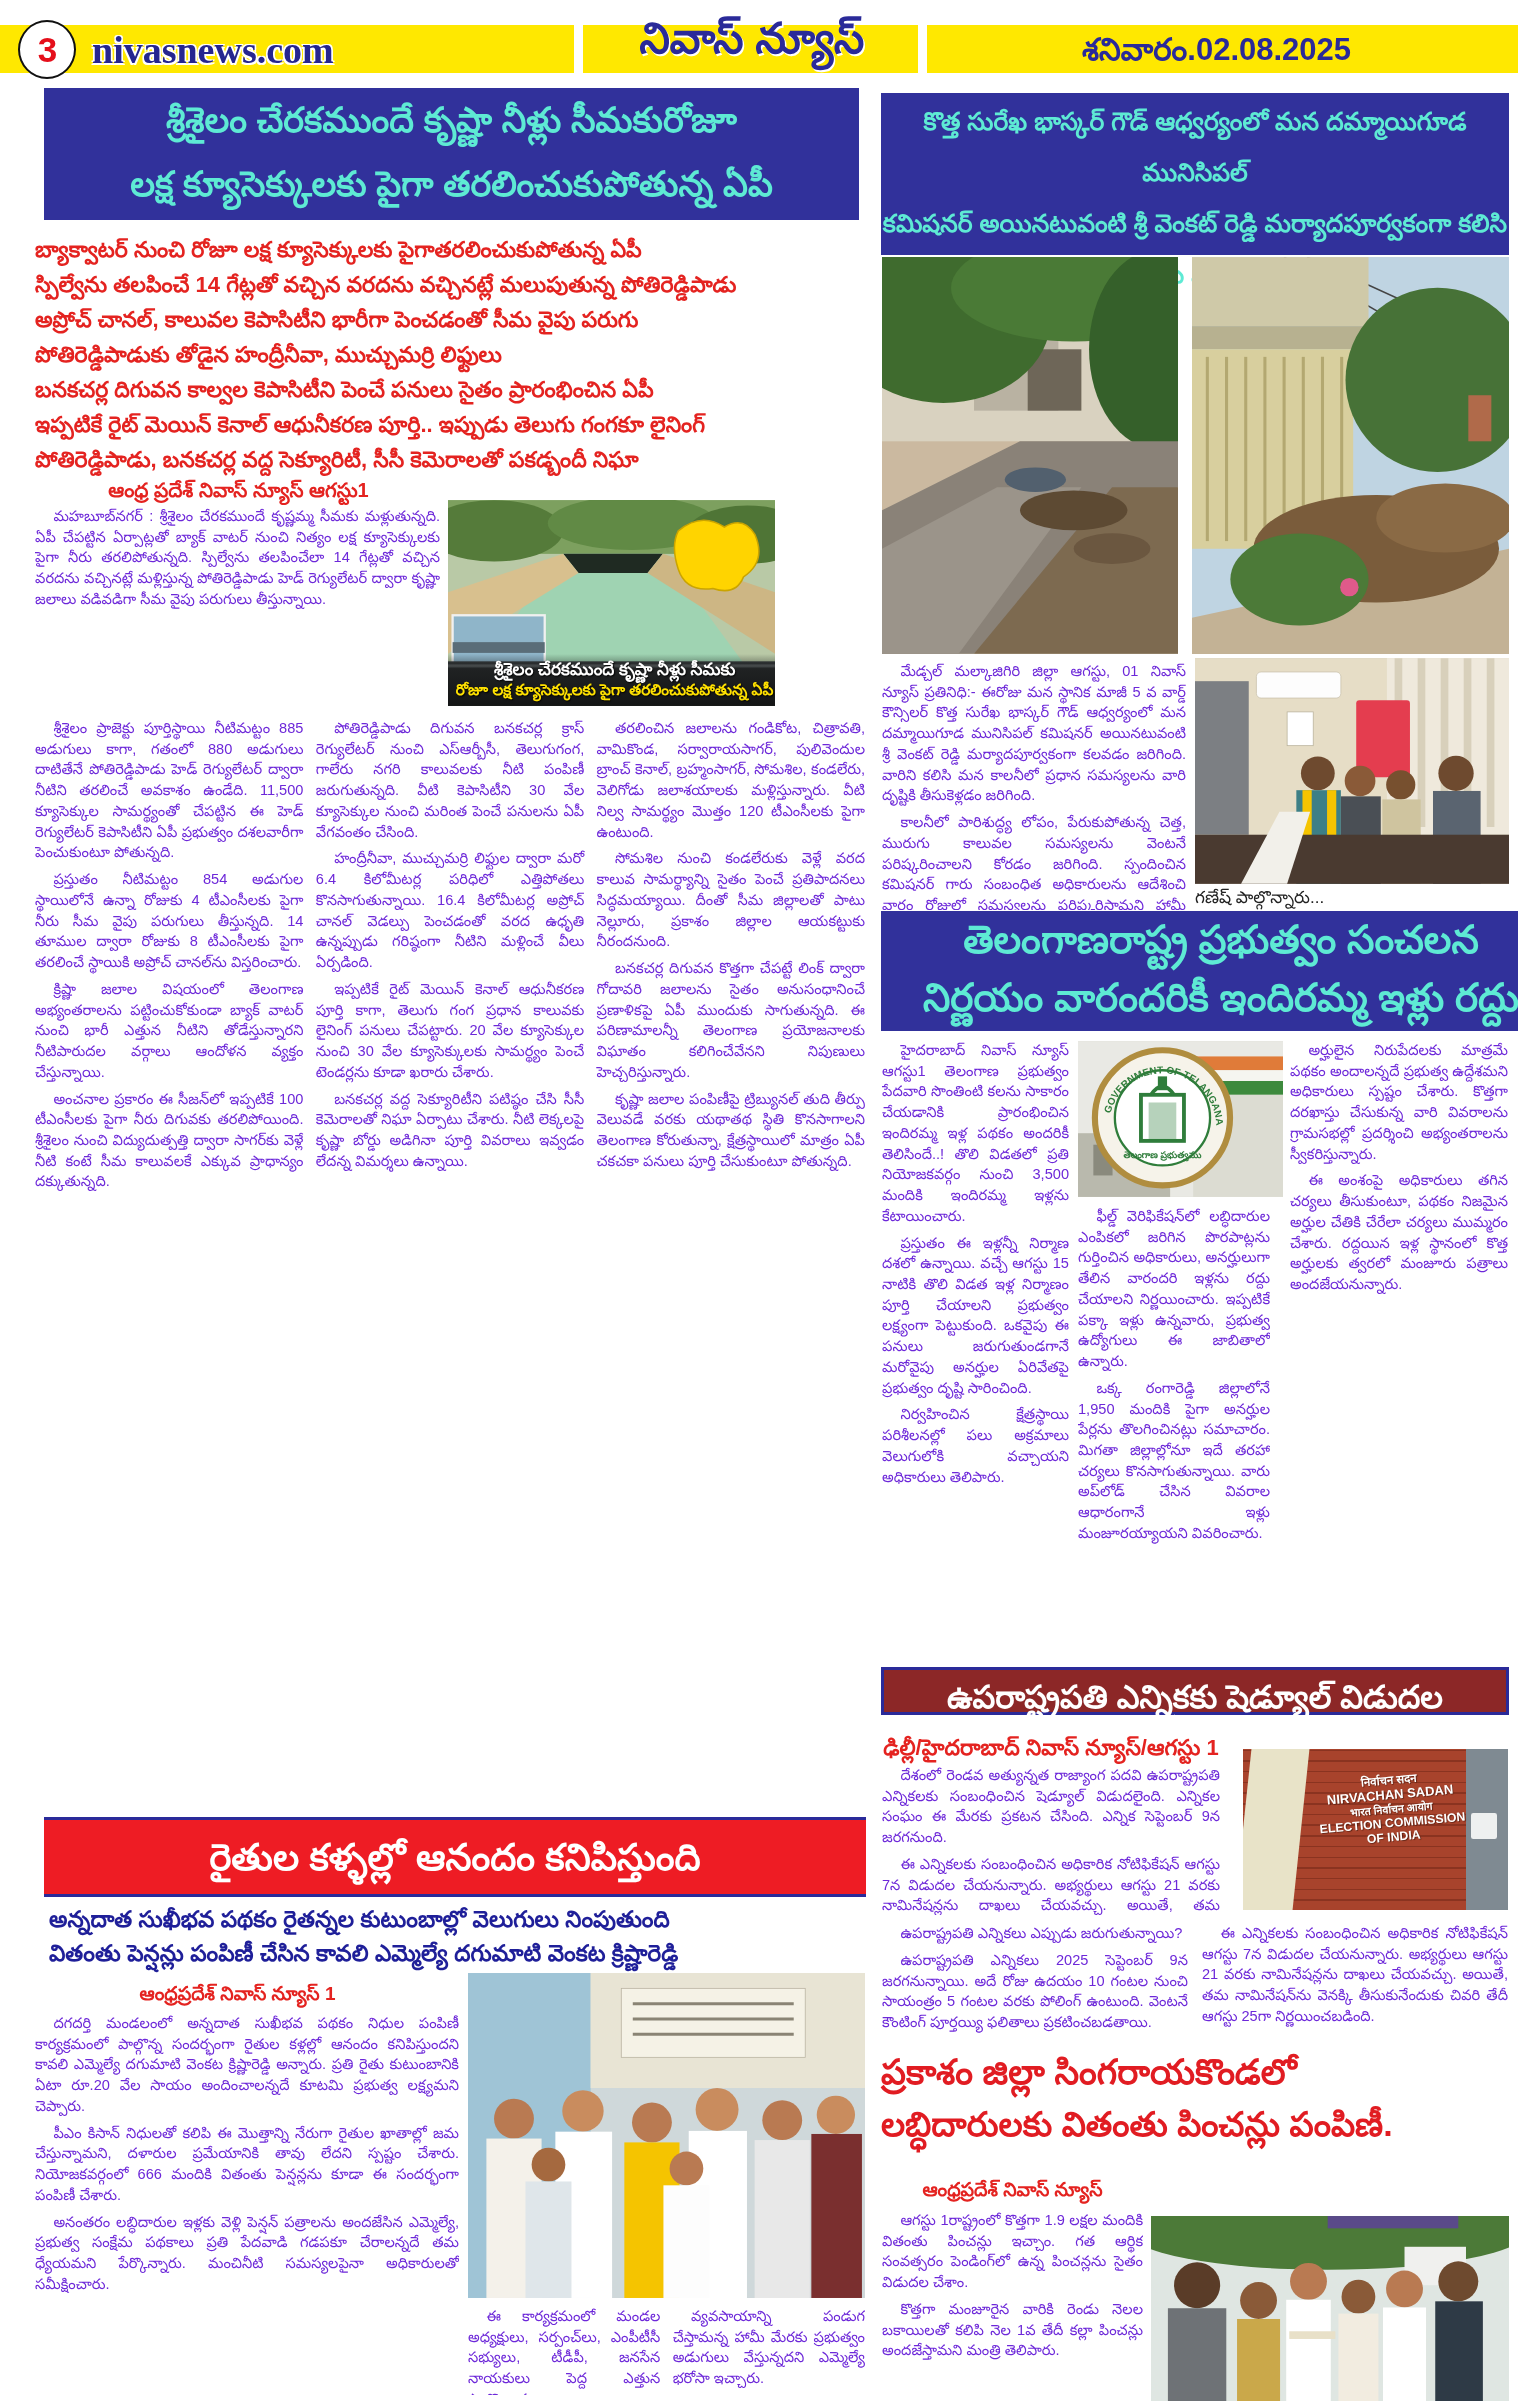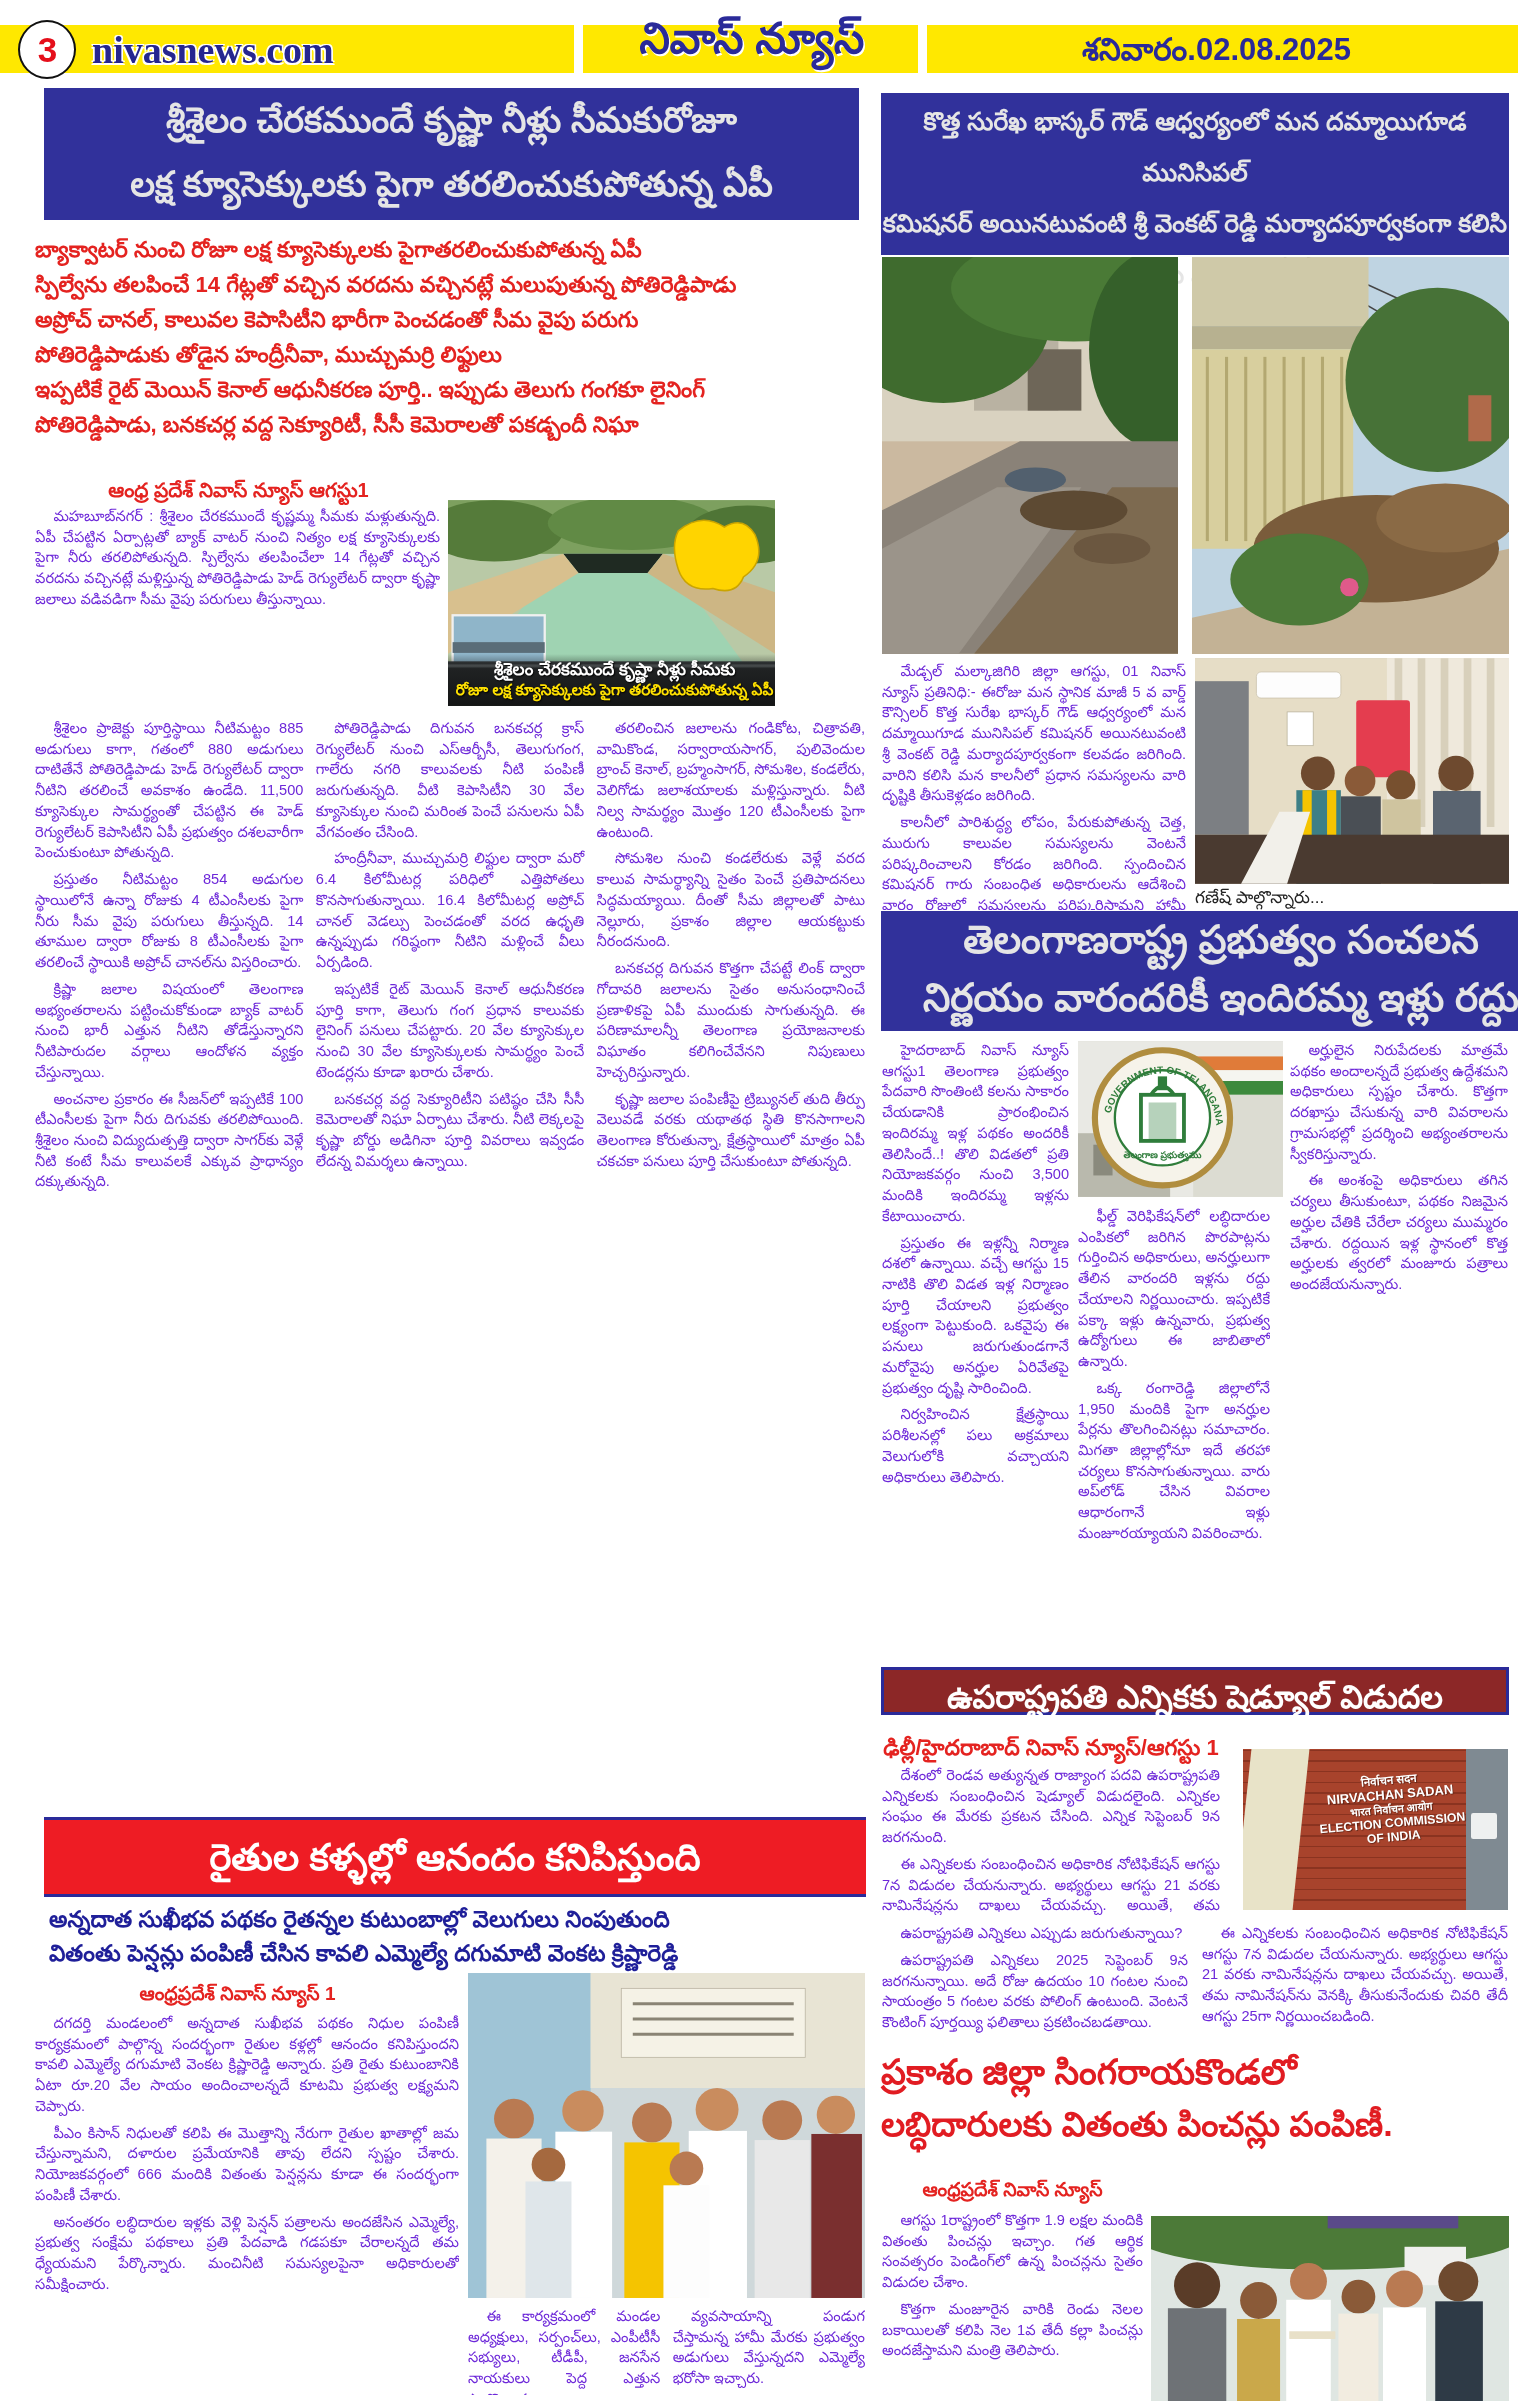--- a/index.html
+++ b/index.html
@@ -14,21 +14,21 @@
           font-weight:bold;font-size:35px;color:#e50f1b;}
   .site{position:absolute;left:92px;top:28px;font-family:"Liberation Serif",serif;font-weight:bold;
         font-size:38px;color:#26268f;z-index:3;
         text-shadow:1.5px 1.5px 0 #fff,-1.5px -1.5px 0 #fff,1.5px -1.5px 0 #fff,-1.5px 1.5px 0 #fff;}
   .masthead{position:absolute;left:583px;top:14px;width:338px;text-align:center;font-weight:bold;
         font-size:43px;color:#2a2a99;z-index:3;transform:skewX(-4deg);
         text-shadow:1.5px 1.5px 0 #fff;}
   .hdate{position:absolute;left:944px;top:32px;width:545px;text-align:center;font-weight:bold;
         font-size:31px;color:#2a2a99;z-index:3;}
   
-  .boxblue{background:#31319b;color:#e5e5e5;font-weight:bold;text-align:center;}
+  .boxblue{background:#31319b;color:#5eead4;font-weight:bold;text-align:center;}
   .k-box{left:44px;top:88px;width:815px;height:132px;font-size:35px;line-height:64px;}
   .m-box{left:881px;top:93px;width:628px;height:162px;font-size:25px;line-height:51px;padding-top:3.1px;box-sizing:border-box;}
   .t-box{left:881px;top:911px;width:680px;height:120px;font-size:39px;line-height:58px;}
   .v-box{left:881px;top:1667px;width:628px;height:48px;background:#8c2727;color:#fff;font-weight:bold;
          text-align:center;font-size:32px;line-height:54px;border:3.1px solid #2a2a99;box-sizing:border-box;}
   .r-box{left:44px;top:1817px;width:822px;height:80px;background:#ee1c24;color:#fff;font-weight:bold;
          text-align:center;font-size:37px;line-height:75px;border-top:3.1px solid #2a2a99;border-bottom:3.1px solid #2a2a99;box-sizing:border-box;}
   
   .points div{font-size:22px;line-height:35px;color:#e42320;font-weight:bold;}
   .byline{color:#e42320;font-weight:bold;font-size:20px;text-align:center;}
@@ -72,20 +72,21 @@
   <div class="abs boxblue k-box">
     <div>శ్రీశైలం చేరకముందే కృష్ణా నీళ్లు సీమకురోజూ</div>
     <div>లక్ష క్యూసెక్కులకు పైగా తరలించుకుపోతున్న ఏపీ</div>
   </div>
 
   <div class="abs points" style="left:35px;top:232px;width:832px;">
     <div>బ్యాక్వాటర్ నుంచి రోజూ లక్ష క్యూసెక్కులకు పైగాతరలించుకుపోతున్న ఏపీ</div>
     <div>స్పిల్వేను తలపించే 14 గేట్లతో వచ్చిన వరదను వచ్చినట్లే మలుపుతున్న పోతిరెడ్డిపాడు</div>
     <div>అప్రోచ్ చానల్, కాలువల కెపాసిటీని భారీగా పెంచడంతో సీమ వైపు పరుగు</div>
     <div>పోతిరెడ్డిపాడుకు తోడైన హంద్రీనీవా, ముచ్చుమర్రి లిఫ్టులు</div>
+    <div>బనకచర్ల దిగువన కాల్వల కెపాసిటీని పెంచే పనులు సైతం ప్రారంభించిన ఏపీ</div>
     <div>ఇప్పటికే రైట్ మెయిన్ కెనాల్ ఆధునీకరణ పూర్తి.. ఇప్పుడు తెలుగు గంగకూ లైనింగ్</div>
     <div>పోతిరెడ్డిపాడు, బనకచర్ల వద్ద సెక్యూరిటీ, సీసీ కెమెరాలతో పకడ్బందీ నిఘా</div>
   </div>
 
   <div class="abs byline" style="left:35px;top:479px;width:407px;">ఆంధ్ర ప్రదేశ్ నివాస్ న్యూస్ ఆగస్టు1</div>
 
   <div class="abs body-txt" style="left:35px;top:506px;width:405px;height:201px;overflow:hidden;">
     <p>మహబూబ్‌నగర్ : శ్రీశైలం చేరకముందే కృష్ణమ్మ సీమకు మళ్లుతున్నది. ఏపీ చేపట్టిన ఏర్పాట్లతో బ్యాక్ వాటర్ నుంచి నిత్యం లక్ష క్యూసెక్కులకు పైగా నీరు తరలిపోతున్నది. స్పిల్వేను తలపించేలా 14 గేట్లతో వచ్చిన వరదను వచ్చినట్లే మళ్లిస్తున్న పోతిరెడ్డిపాడు హెడ్ రెగ్యులేటర్ ద్వారా కృష్ణా జలాలు వడివడిగా సీమ వైపు పరుగులు తీస్తున్నాయి.</p>
   </div>
 

